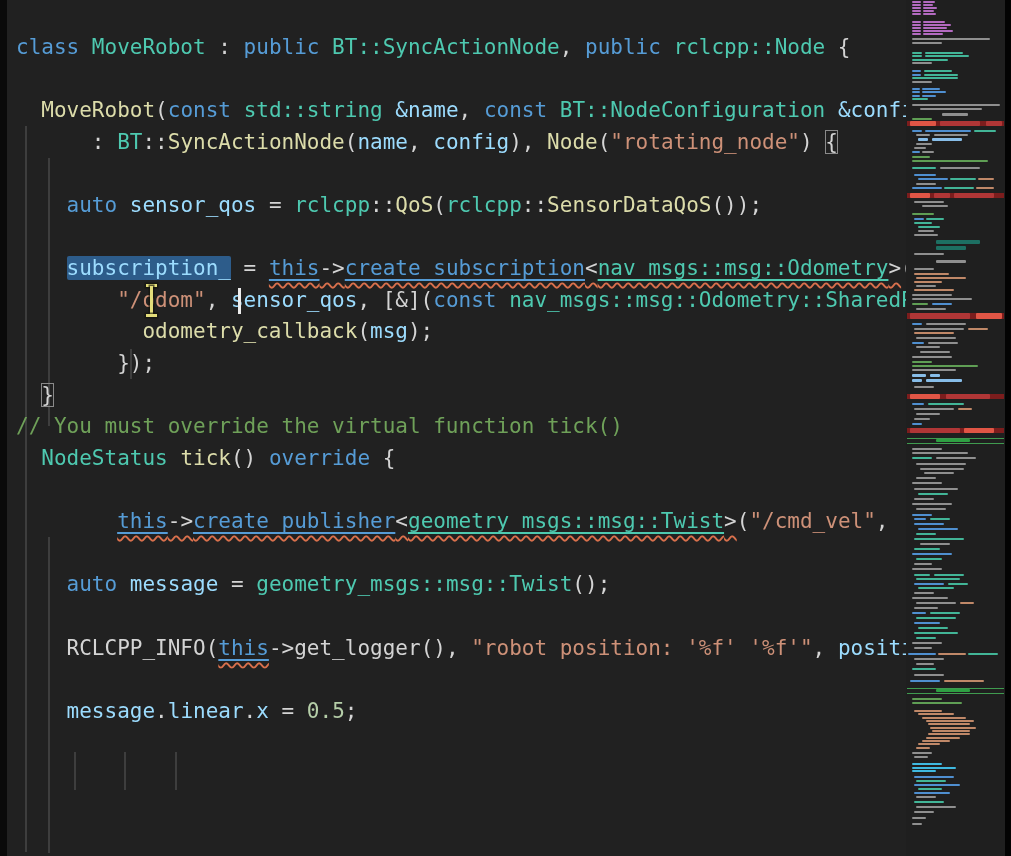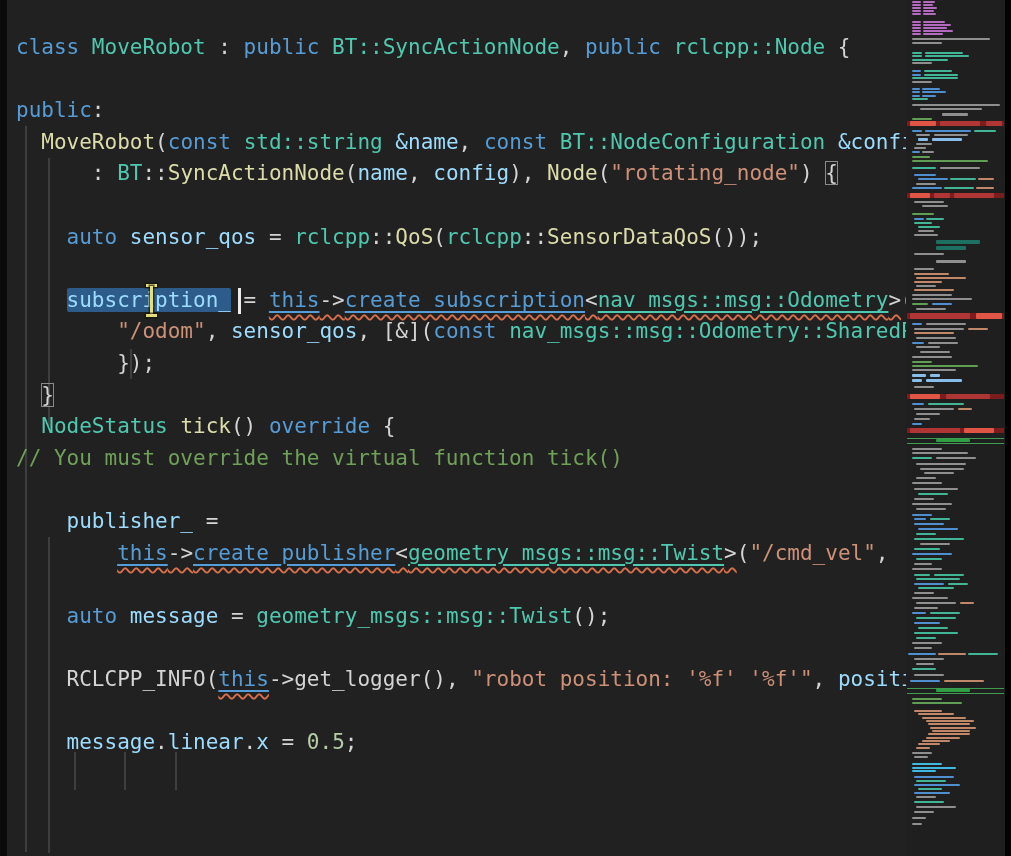--- a/index.html
+++ b/index.html
@@ -29,34 +29,33 @@
   .mm-seg{position:absolute;border-radius:1px;}
 </style>
 </head>
 <body>
 
 <div class="stage">
   <div class="code-pane">
     <div class="lines" id="lines">
         <div class="line"><span style="color: rgb(86, 156, 214);">class </span><span style="color: rgb(78, 201, 176);">MoveRobot</span><span style="color: rgb(212, 212, 212);"> : </span><span style="color: rgb(86, 156, 214);">public</span><span style="color: rgb(212, 212, 212);"> </span><span style="color: rgb(78, 201, 176);">BT::SyncActionNode</span><span style="color: rgb(212, 212, 212);">, </span><span style="color: rgb(86, 156, 214);">public</span><span style="color: rgb(212, 212, 212);"> </span><span style="color: rgb(78, 201, 176);">rclcpp::Node</span><span style="color: rgb(212, 212, 212);"> {</span></div>
         <div class="line"></div>
-        <div class="line"><span style="color: rgb(86, 156, 214);">public</span><span style="color: rgb(212, 212, 212);">:</span></div>
         <div class="line"><span style="color: rgb(212, 212, 212);">  </span><span style="color: rgb(220, 220, 170);">MoveRobot</span><span style="color: rgb(212, 212, 212);">(</span><span style="color: rgb(86, 156, 214);">const</span><span style="color: rgb(212, 212, 212);"> </span><span style="color: rgb(78, 201, 176);">std::string</span><span style="color: rgb(212, 212, 212);"> </span><span style="color: rgb(156, 220, 254);">&amp;name</span><span style="color: rgb(212, 212, 212);">, </span><span style="color: rgb(86, 156, 214);">const</span><span style="color: rgb(212, 212, 212);"> </span><span style="color: rgb(78, 201, 176);">BT::NodeConfiguration</span><span style="color: rgb(212, 212, 212);"> </span><span style="color: rgb(156, 220, 254);">&amp;config</span></div>
         <div class="line"><span style="color: rgb(212, 212, 212);">      : </span><span style="color: rgb(78, 201, 176);">BT</span><span style="color: rgb(212, 212, 212);">::</span><span style="color: rgb(220, 220, 170);">SyncActionNode</span><span style="color: rgb(212, 212, 212);">(</span><span style="color: rgb(156, 220, 254);">name</span><span style="color: rgb(212, 212, 212);">, </span><span style="color: rgb(156, 220, 254);">config</span><span style="color: rgb(212, 212, 212);">), </span><span style="color: rgb(220, 220, 170);">Node</span><span style="color: rgb(212, 212, 212);">(</span><span style="color: rgb(206, 145, 120);">"rotating_node"</span><span style="color: rgb(212, 212, 212);">) </span><span class="bracket-box" style="color: rgb(212, 212, 212);">{</span></div>
         <div class="line"></div>
         <div class="line"><span style="color: rgb(212, 212, 212);">    </span><span style="color: rgb(86, 156, 214);">auto</span><span style="color: rgb(212, 212, 212);"> </span><span style="color: rgb(156, 220, 254);">sensor_qos</span><span style="color: rgb(212, 212, 212);"> = </span><span style="color: rgb(78, 201, 176);">rclcpp</span><span style="color: rgb(212, 212, 212);">::</span><span style="color: rgb(220, 220, 170);">QoS</span><span style="color: rgb(212, 212, 212);">(</span><span style="color: rgb(78, 201, 176);">rclcpp</span><span style="color: rgb(212, 212, 212);">::</span><span style="color: rgb(220, 220, 170);">SensorDataQoS</span><span style="color: rgb(212, 212, 212);">());</span></div>
         <div class="line"></div>
         <div class="line"><span style="color: rgb(212, 212, 212);">    </span><span class="sel" style="color: rgb(156, 220, 254);">subscription_</span><span style="color: rgb(212, 212, 212);"> = </span><span class="sq" style="color: rgb(86, 156, 214);"><span class="ul">this</span></span><span class="sq" style="color: rgb(212, 212, 212);">-&gt;</span><span class="sq" style="color: rgb(86, 156, 214);"><span class="ul">create_subscription</span></span><span class="sq" style="color: rgb(212, 212, 212);">&lt;</span><span class="sq" style="color: rgb(78, 201, 176);"><span class="ul">nav_msgs::msg::Odometry</span></span><span class="sq" style="color: rgb(212, 212, 212);">&gt;</span><span style="color: rgb(212, 212, 212);">(</span></div>
         <div class="line"><span style="color: rgb(212, 212, 212);">        </span><span style="color: rgb(206, 145, 120);">"/odom"</span><span style="color: rgb(212, 212, 212);">, </span><span style="color: rgb(156, 220, 254);">sensor_qos</span><span style="color: rgb(212, 212, 212);">, [&amp;](</span><span style="color: rgb(86, 156, 214);">const</span><span style="color: rgb(212, 212, 212);"> </span><span style="color: rgb(78, 201, 176);">nav_msgs::msg::Odometry::SharedPtr</span></div>
+        <div class="line"><span style="color: rgb(212, 212, 212);">          </span><span style="color: rgb(220, 220, 170);">odometry_callback</span><span style="color: rgb(212, 212, 212);">(</span><span style="color: rgb(156, 220, 254);">msg</span><span style="color: rgb(212, 212, 212);">);</span></div>
         <div class="line"><span style="color: rgb(212, 212, 212);">        });</span></div>
         <div class="line"><span style="color: rgb(212, 212, 212);">  </span><span class="bracket-box" style="color: rgb(212, 212, 212);">}</span></div>
+        <div class="line"><span style="color: rgb(111, 161, 89);">// You must override the virtual function tick()</span></div>
         <div class="line"><span style="color: rgb(212, 212, 212);">  </span><span style="color: rgb(78, 201, 176);">NodeStatus</span><span style="color: rgb(212, 212, 212);"> </span><span style="color: rgb(220, 220, 170);">tick</span><span style="color: rgb(212, 212, 212);">() </span><span style="color: rgb(86, 156, 214);">override</span><span style="color: rgb(212, 212, 212);"> {</span></div>
-        <div class="line"><span style="color: rgb(111, 161, 89);">// You must override the virtual function tick()</span></div>
-        <div class="line"></div>
-        <div class="line"><span style="color: rgb(212, 212, 212);">    </span><span style="color: rgb(156, 220, 254);">publisher_</span><span style="color: rgb(212, 212, 212);"> =</span></div>
+        <div class="line"></div>
         <div class="line"><span style="color: rgb(212, 212, 212);">        </span><span class="sq" style="color: rgb(86, 156, 214);"><span class="ul">this</span></span><span class="sq" style="color: rgb(212, 212, 212);">-&gt;</span><span class="sq" style="color: rgb(86, 156, 214);"><span class="ul">create_publisher</span></span><span class="sq" style="color: rgb(212, 212, 212);">&lt;</span><span class="sq" style="color: rgb(78, 201, 176);"><span class="ul">geometry_msgs::msg::Twist</span></span><span class="sq" style="color: rgb(212, 212, 212);">&gt;</span><span style="color: rgb(212, 212, 212);">(</span><span style="color: rgb(206, 145, 120);">"/cmd_vel"</span><span style="color: rgb(212, 212, 212);">,</span></div>
         <div class="line"></div>
         <div class="line"><span style="color: rgb(212, 212, 212);">    </span><span style="color: rgb(86, 156, 214);">auto</span><span style="color: rgb(212, 212, 212);"> </span><span style="color: rgb(156, 220, 254);">message</span><span style="color: rgb(212, 212, 212);"> = </span><span style="color: rgb(78, 201, 176);">geometry_msgs::msg::Twist</span><span style="color: rgb(212, 212, 212);">();</span></div>
         <div class="line"></div>
         <div class="line"><span style="color: rgb(212, 212, 212);">    </span><span style="color: rgb(212, 212, 212);">RCLCPP_INFO</span><span style="color: rgb(212, 212, 212);">(</span><span class="sq" style="color: rgb(86, 156, 214);"><span class="ul">this</span></span><span style="color: rgb(212, 212, 212);">-&gt;</span><span style="color: rgb(212, 212, 212);">get_logger</span><span style="color: rgb(212, 212, 212);">(), </span><span style="color: rgb(206, 145, 120);">"robot position: '%f' '%f'"</span><span style="color: rgb(212, 212, 212);">, </span><span style="color: rgb(156, 220, 254);">position_x,</span></div>
         <div class="line"></div>
         <div class="line"><span style="color: rgb(212, 212, 212);">    </span><span style="color: rgb(156, 220, 254);">message</span><span style="color: rgb(212, 212, 212);">.</span><span style="color: rgb(156, 220, 254);">linear</span><span style="color: rgb(212, 212, 212);">.</span><span style="color: rgb(156, 220, 254);">x</span><span style="color: rgb(212, 212, 212);"> = </span><span style="color: rgb(181, 206, 168);">0.5</span><span style="color: rgb(212, 212, 212);">;</span></div>
       </div>
     <div id="guides">
         <div class="guide" style="left: 18px; top: 126px; height: 726px;"></div>

